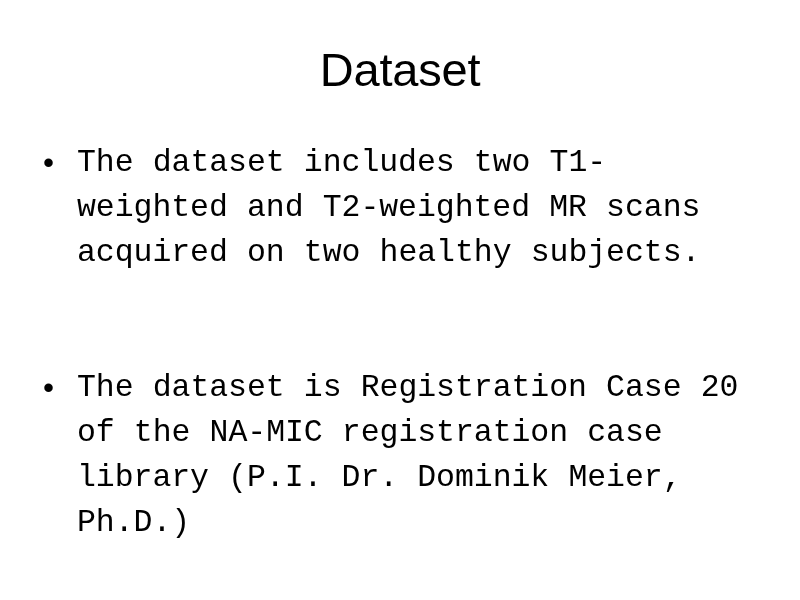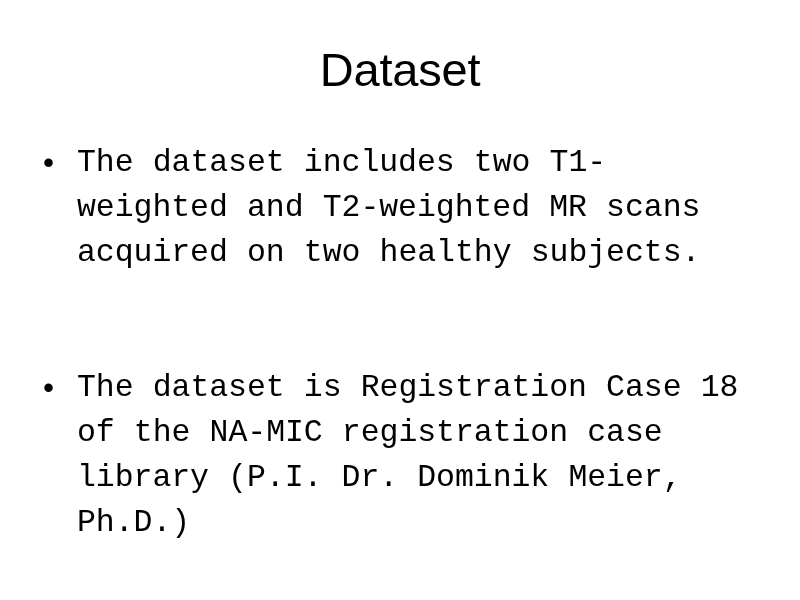--- a/index.html
+++ b/index.html
@@ -90,17 +90,17 @@
 
     <div class="bullet-item">
       <span class="bullet-mark">•</span>
       <span class="bullet-text">The dataset includes two T1-weighted and T2-weighted MR scans acquired on two healthy subjects.</span>
     </div>
 
     <div class="bullet-gap"></div>
 
     <div class="bullet-item">
       <span class="bullet-mark">•</span>
-      <span class="bullet-text">The dataset is Registration Case 18 of the NA-MIC registration case library (P.I. Dr. Dominik Meier, Ph.D.)</span>
+      <span class="bullet-text">The dataset is Registration Case 20 of the NA-MIC registration case library (P.I. Dr. Dominik Meier, Ph.D.)</span>
     </div>
 
   </div>
 </div>
 
 </body></html>

